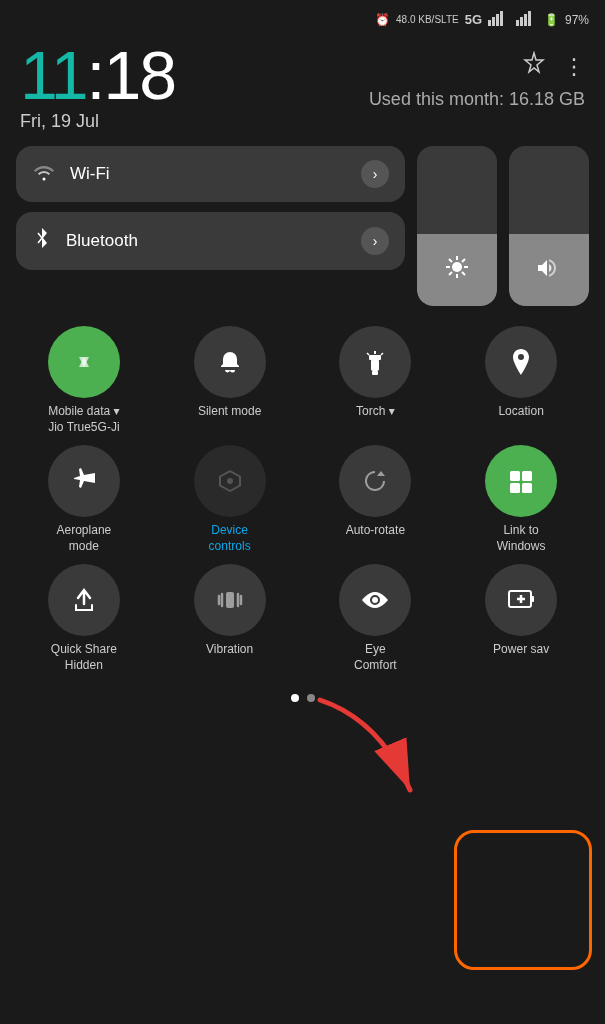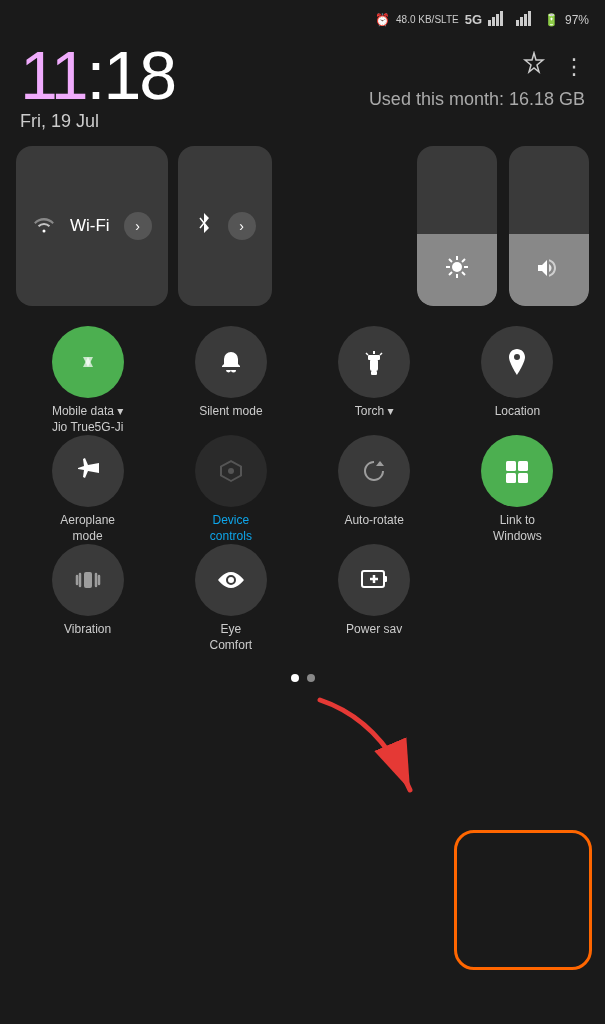--- a/index.html
+++ b/index.html
@@ -37,21 +37,21 @@
       align-items: flex-start;
       padding: 8px 20px 4px;
     }
     .time-block .time {
       font-size: 68px;
       font-weight: 300;
       line-height: 1;
       letter-spacing: -2px;
     }
     .time-block .time .hours {
-      color: #f0abfc;
+      color: #14b8a6;
     }
     .time-block .time .minutes {
       color: #fff;
       margin-top: 24px;
     }
     .time-block .date {
       font-size: 18px;
       color: #ccc;
       margin-top: 2px;
     }
@@ -75,21 +75,21 @@
     
     .controls-row {
       display: flex;
       gap: 12px;
       padding: 10px 16px;
     }
 
     
     .toggle-list {
       display: flex;
-      flex-direction: row;
+      flex-direction: column;
       gap: 10px;
       flex: 1;
     }
     .toggle-item {
       background: #3a3a3a;
       border-radius: 16px;
       display: flex;
       align-items: center;
       padding: 14px 16px;
       gap: 14px;
@@ -140,20 +140,21 @@
       bottom: 20px;
       font-size: 22px;
       color: #fff;
       z-index: 2;
     }
 
     
     .tiles-grid {
       display: grid;
       grid-template-columns: repeat(4, 1fr);
+      gap: 10px;
       padding: 10px 16px;
     }
     .tile {
       display: flex;
       flex-direction: column;
       align-items: center;
       gap: 6px;
       cursor: pointer;
     }
     .tile-circle {
@@ -278,20 +279,21 @@
       <span class="toggle-label">Wi-Fi</span>
       <span class="toggle-chevron">›</span>
     </div>
     <div class="toggle-item">
       <span class="toggle-icon">
         <svg width="20" height="24" viewBox="0 0 20 24" fill="white">
           <path d="M15 7L10 2v20l5-5-4-5 4-5z"></path>
           <path d="M6 7l4 5-4 5" stroke="white" stroke-width="1.5" fill="none"></path>
         </svg>
       </span>
+      <span class="toggle-label">Bluetooth</span>
       <span class="toggle-chevron">›</span>
     </div>
   </div>
 
   <div class="slider-container" style="height:160px;">
     <div class="slider-fill" style="height:45%;"></div>
     <span class="slider-icon">
       <svg width="26" height="26" viewBox="0 0 26 26">
         <circle cx="13" cy="13" r="5" fill="white"></circle>
         <line x1="13" y1="2" x2="13" y2="6" stroke="white" stroke-width="2"></line>
@@ -397,20 +399,29 @@
       <svg width="30" height="28" viewBox="0 0 30 28" fill="white">
         <rect x="4" y="4" width="10" height="10" rx="1.5"></rect>
         <rect x="16" y="4" width="10" height="10" rx="1.5"></rect>
         <rect x="4" y="16" width="10" height="10" rx="1.5"></rect>
         <rect x="16" y="16" width="10" height="10" rx="1.5"></rect>
       </svg>
     </div>
     <span class="tile-label">Link to<br>Windows</span>
   </div>
 
+  <div class="tile">
+    <div class="tile-circle">
+      <svg width="30" height="30" viewBox="0 0 30 30" fill="white">
+        <path d="M15 5v14M9 13l6-8 6 8" stroke="white" stroke-width="2.5" fill="none" stroke-linecap="round"></path>
+        <path d="M7 20v5h16v-5" stroke="white" stroke-width="2" fill="none" stroke-linecap="round"></path>
+      </svg>
+    </div>
+    <span class="tile-label">Quick Share<br>Hidden</span>
+  </div>
 
   <div class="tile">
     <div class="tile-circle">
       <svg width="30" height="30" viewBox="0 0 30 30" fill="white">
         <rect x="11" y="7" width="8" height="16" rx="2" fill="white" opacity="0.5"></rect>
         <line x1="4" y1="11" x2="4" y2="19" stroke="white" stroke-width="2.5" stroke-linecap="round" opacity="0.5"></line>
         <line x1="7" y1="9" x2="7" y2="21" stroke="white" stroke-width="2.5" stroke-linecap="round" opacity="0.5"></line>
         <line x1="26" y1="11" x2="26" y2="19" stroke="white" stroke-width="2.5" stroke-linecap="round" opacity="0.5"></line>
         <line x1="23" y1="9" x2="23" y2="21" stroke="white" stroke-width="2.5" stroke-linecap="round" opacity="0.5"></line>
       </svg>

